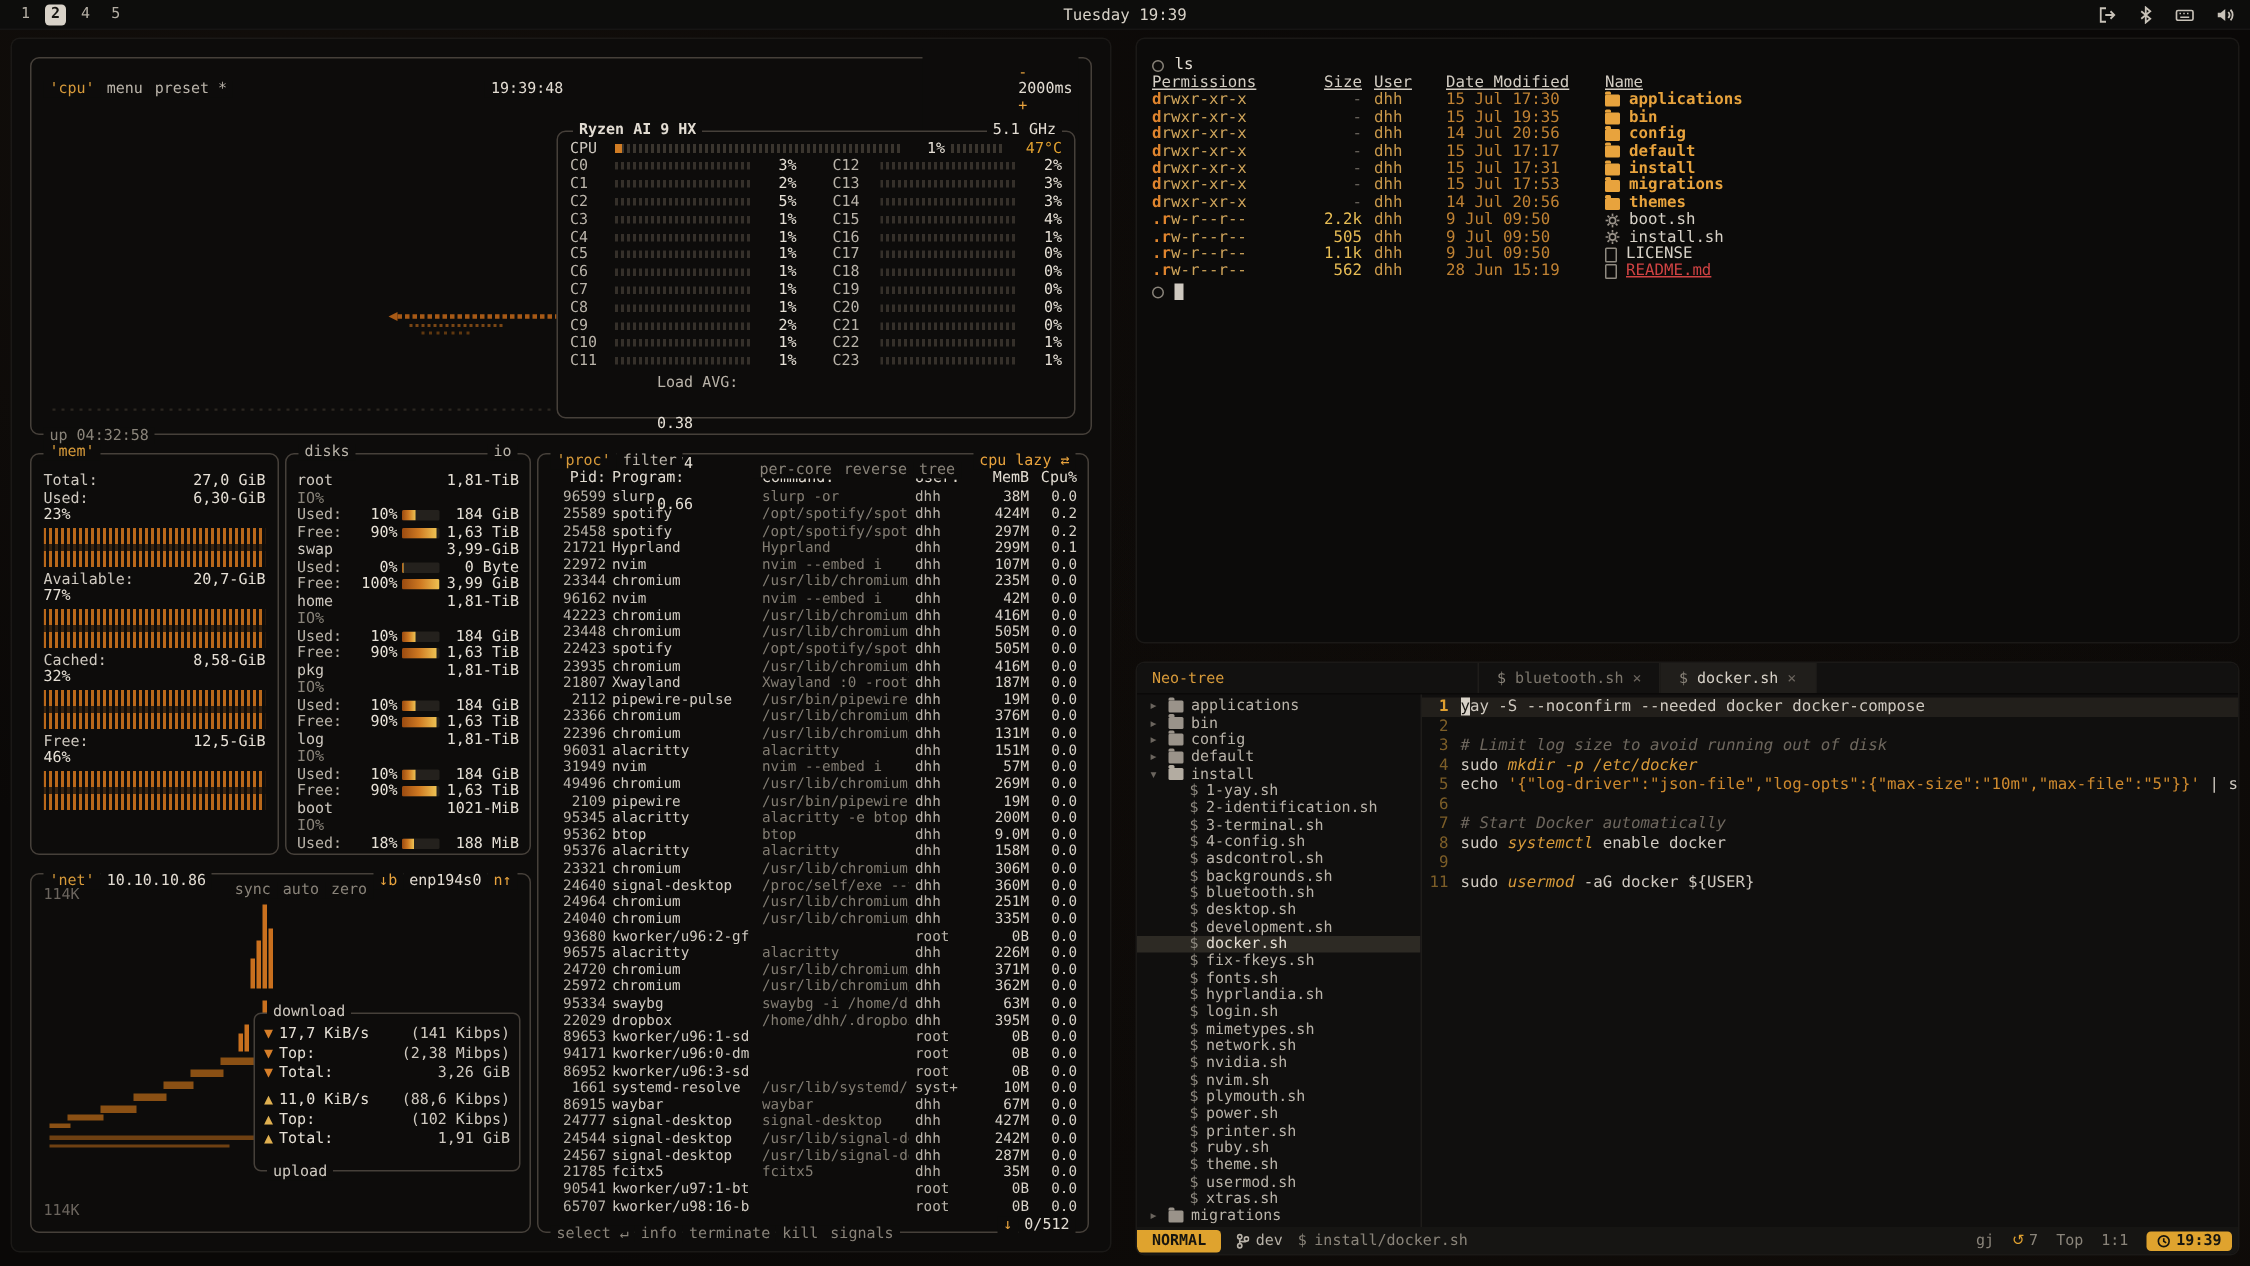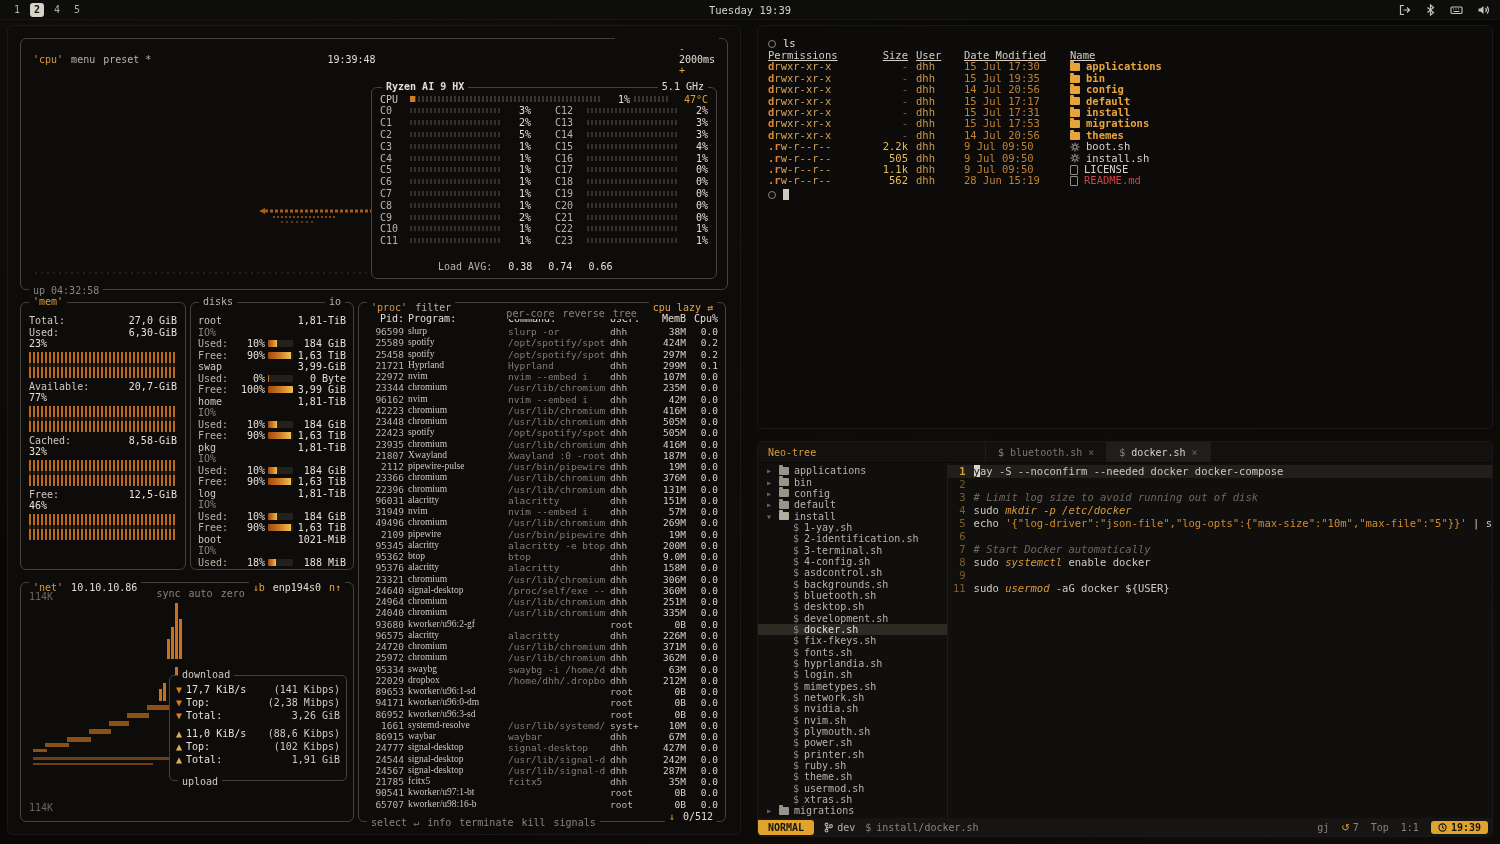--- a/index.html
+++ b/index.html
@@ -57,21 +57,21 @@
   .cpu-total-row .nm { color:#cfc9c0; }
   .meter-long { height:6px; background:
       linear-gradient(90deg,#d07c24 0 5px, transparent 5px),
       repeating-linear-gradient(90deg,#3a352e 0 2px, transparent 2px 4px); }
   .meter-mini { height:6px; background:repeating-linear-gradient(90deg,#3a352e 0 2px, transparent 2px 4px); }
   .pct { color:#e6e0d6; text-align:right; }
   .temp { color:#e0a030; text-align:right; }
   .core-row { display:grid; grid-template-columns:26px 1fr 26px 16px 28px 1fr 26px; align-items:center; height:11.8px; column-gap:4px; }
   .core-row .nm { color:#b9b3a9; }
   .cm { height:5px; background:repeating-linear-gradient(90deg,#35302a 0 2px, transparent 2px 4px); }
-  .load-row { display:flex; gap:16px; margin-top:14px; padding-left:58px; color:#e6e0d6; }
+  .load-row { display:flex; gap:16px; margin-top:3px; padding-left:58px; color:#e6e0d6;flex-direction:column; }
   .load-row .ll { color:#b9b3a9; }
 
   
   .mem-body { padding:12px 8px 4px; }
   .mem-line { display:flex; justify-content:space-between; line-height:11.5px; }
   .mem-line .ml-label { color:#cfc9c0; }
   .mem-line .ml-val   { color:#e6e0d6; }
   .mem-line .ml-graph { display:none; }
   .mem-line.k-graph { display:block; }
   .mem-line.k-graph .ml-graph { display:block; width:100%; height:26px; margin:2px 0 3px;
@@ -112,21 +112,21 @@
   
   .proc-body { padding:10px 7px 6px; height:100%; overflow:hidden; }
   .proc-header, .proc-row { display:grid; grid-template-columns:38px 96px 1fr 34px 38px 28px; column-gap:4px; }
   .proc-header { color:#e2dcd2; height:12px; }
   .proc-header span:nth-child(1) { text-align:right; }
   .proc-header span:nth-child(5), .proc-header span:nth-child(6) { text-align:right; }
   .proc-rows { margin-top:1px; }
   .proc-row { height:11.25px; font-size:9.5px; line-height:11.25px; white-space:nowrap; overflow:hidden; }
   .proc-row span { overflow:hidden; }
   .pr-pid { color:#b9b3a9; text-align:right; }
-  .pr-prog { color:#cfc9c0;font-family:Liberation Serif, serif; }
+  .pr-prog { color:#cfc9c0; }
   .pr-cmd { color:#837d73; }
   .pr-user { color:#b9b3a9; }
   .pr-mem { color:#d8d2c8; text-align:right; }
   .pr-cpu { color:#d8d2c8; text-align:right; }
   .scroll-dn { color:#e8a33d; }
 
   
   .term-body { padding:12px 10px; font-size:10.5px; line-height:11.4px; }
   .prompt-row { display:flex; align-items:center; gap:7px; height:12px; margin-bottom:0; }
   .prompt-circle { width:8px; height:8px; border:1.5px solid #8a847a; border-radius:50%; flex:none; }
@@ -137,21 +137,21 @@
   .ls-row { display:contents; }
   .lsc-perm { color:#cfa45a; }
   .lsc-perm::first-letter { color:#e0852e; font-weight:bold; }
   .lsc-size { text-align:right; color:#e8bd55; font-weight:normal; }
   .t-dir .lsc-size { color:#6b655e; font-weight:normal; }
   .lsc-user { color:#c9984a; }
   .lsc-date { color:#c08233; }
   .lsc-name { display:flex; align-items:center; gap:6px; }
   .fname { color:#d8d2c8; }
   .t-dir .fname { color:#e8a33d; font-weight:bold; }
-  .t-readme .fname { color:#d04343; }
+  .t-readme .fname { color:#d04343; text-decoration:underline; }
   .fi { display:none; flex:none; }
   .fi-folder { width:10px; height:8px; background:#e8a33d; border-radius:1px; position:relative; }
   .fi-folder::before { content:""; position:absolute; top:-2px; left:0; width:4px; height:2px; background:#e8a33d; border-radius:1px 1px 0 0; }
   .fi-doc { width:8px; height:10px; border:1px solid #8f8a80; border-radius:1px; }
   .t-dir .fi-folder { display:inline-block; }
   .t-script .fi-gear { display:inline-block; }
   .t-file .fi-doc, .t-readme .fi-doc { display:inline-block; }
 
   
   .tabline { height:21px; background:#121110; display:flex; align-items:stretch; border-bottom:1px solid #0a0908; }
@@ -960,21 +960,21 @@
               <span class="pr-cmd">swaybg -i /home/dh</span>
               <span class="pr-user">dhh</span>
               <span class="pr-mem">63M</span>
               <span class="pr-cpu">0.0</span>
             </div>
             <div class="proc-row">
               <span class="pr-pid">22029</span>
               <span class="pr-prog">dropbox</span>
               <span class="pr-cmd">/home/dhh/.dropbox</span>
               <span class="pr-user">dhh</span>
-              <span class="pr-mem">212M</span>
+              <span class="pr-mem">395M</span>
               <span class="pr-cpu">0.0</span>
             </div>
             <div class="proc-row">
               <span class="pr-pid">89653</span>
               <span class="pr-prog">kworker/u96:1-sd</span>
               <span class="pr-cmd"></span>
               <span class="pr-user">root</span>
               <span class="pr-mem">0B</span>
               <span class="pr-cpu">0.0</span>
             </div>

